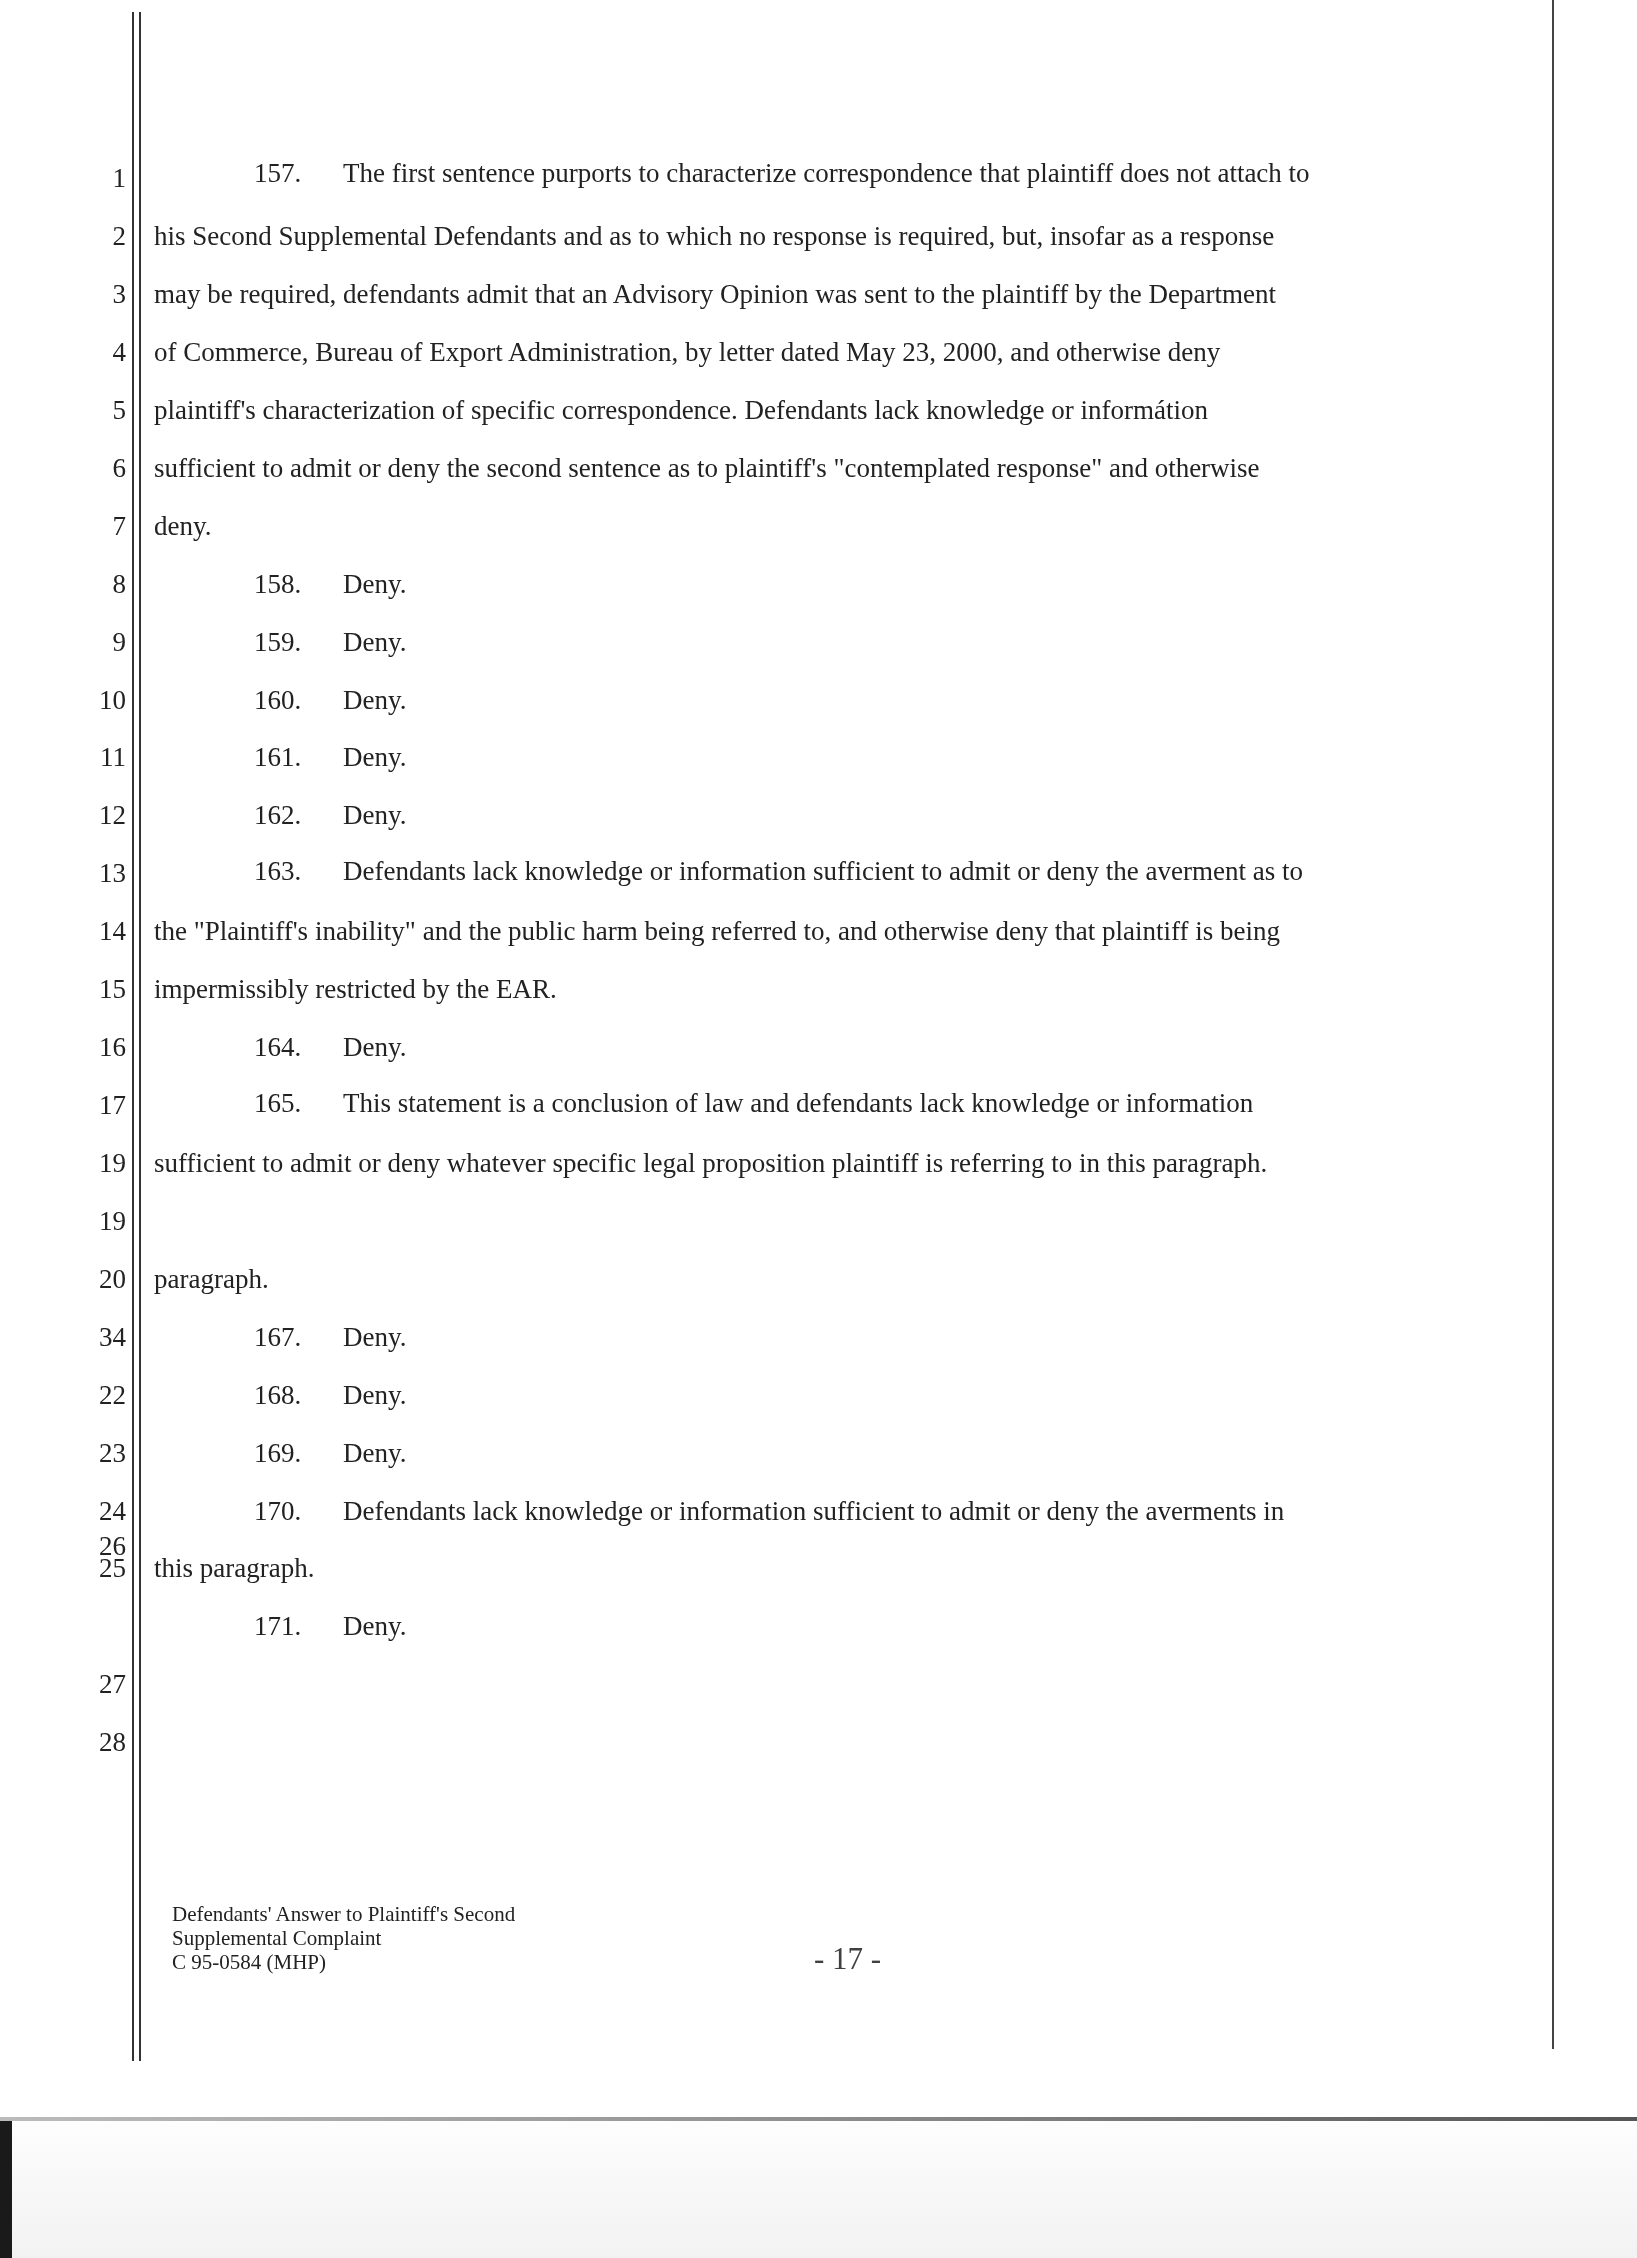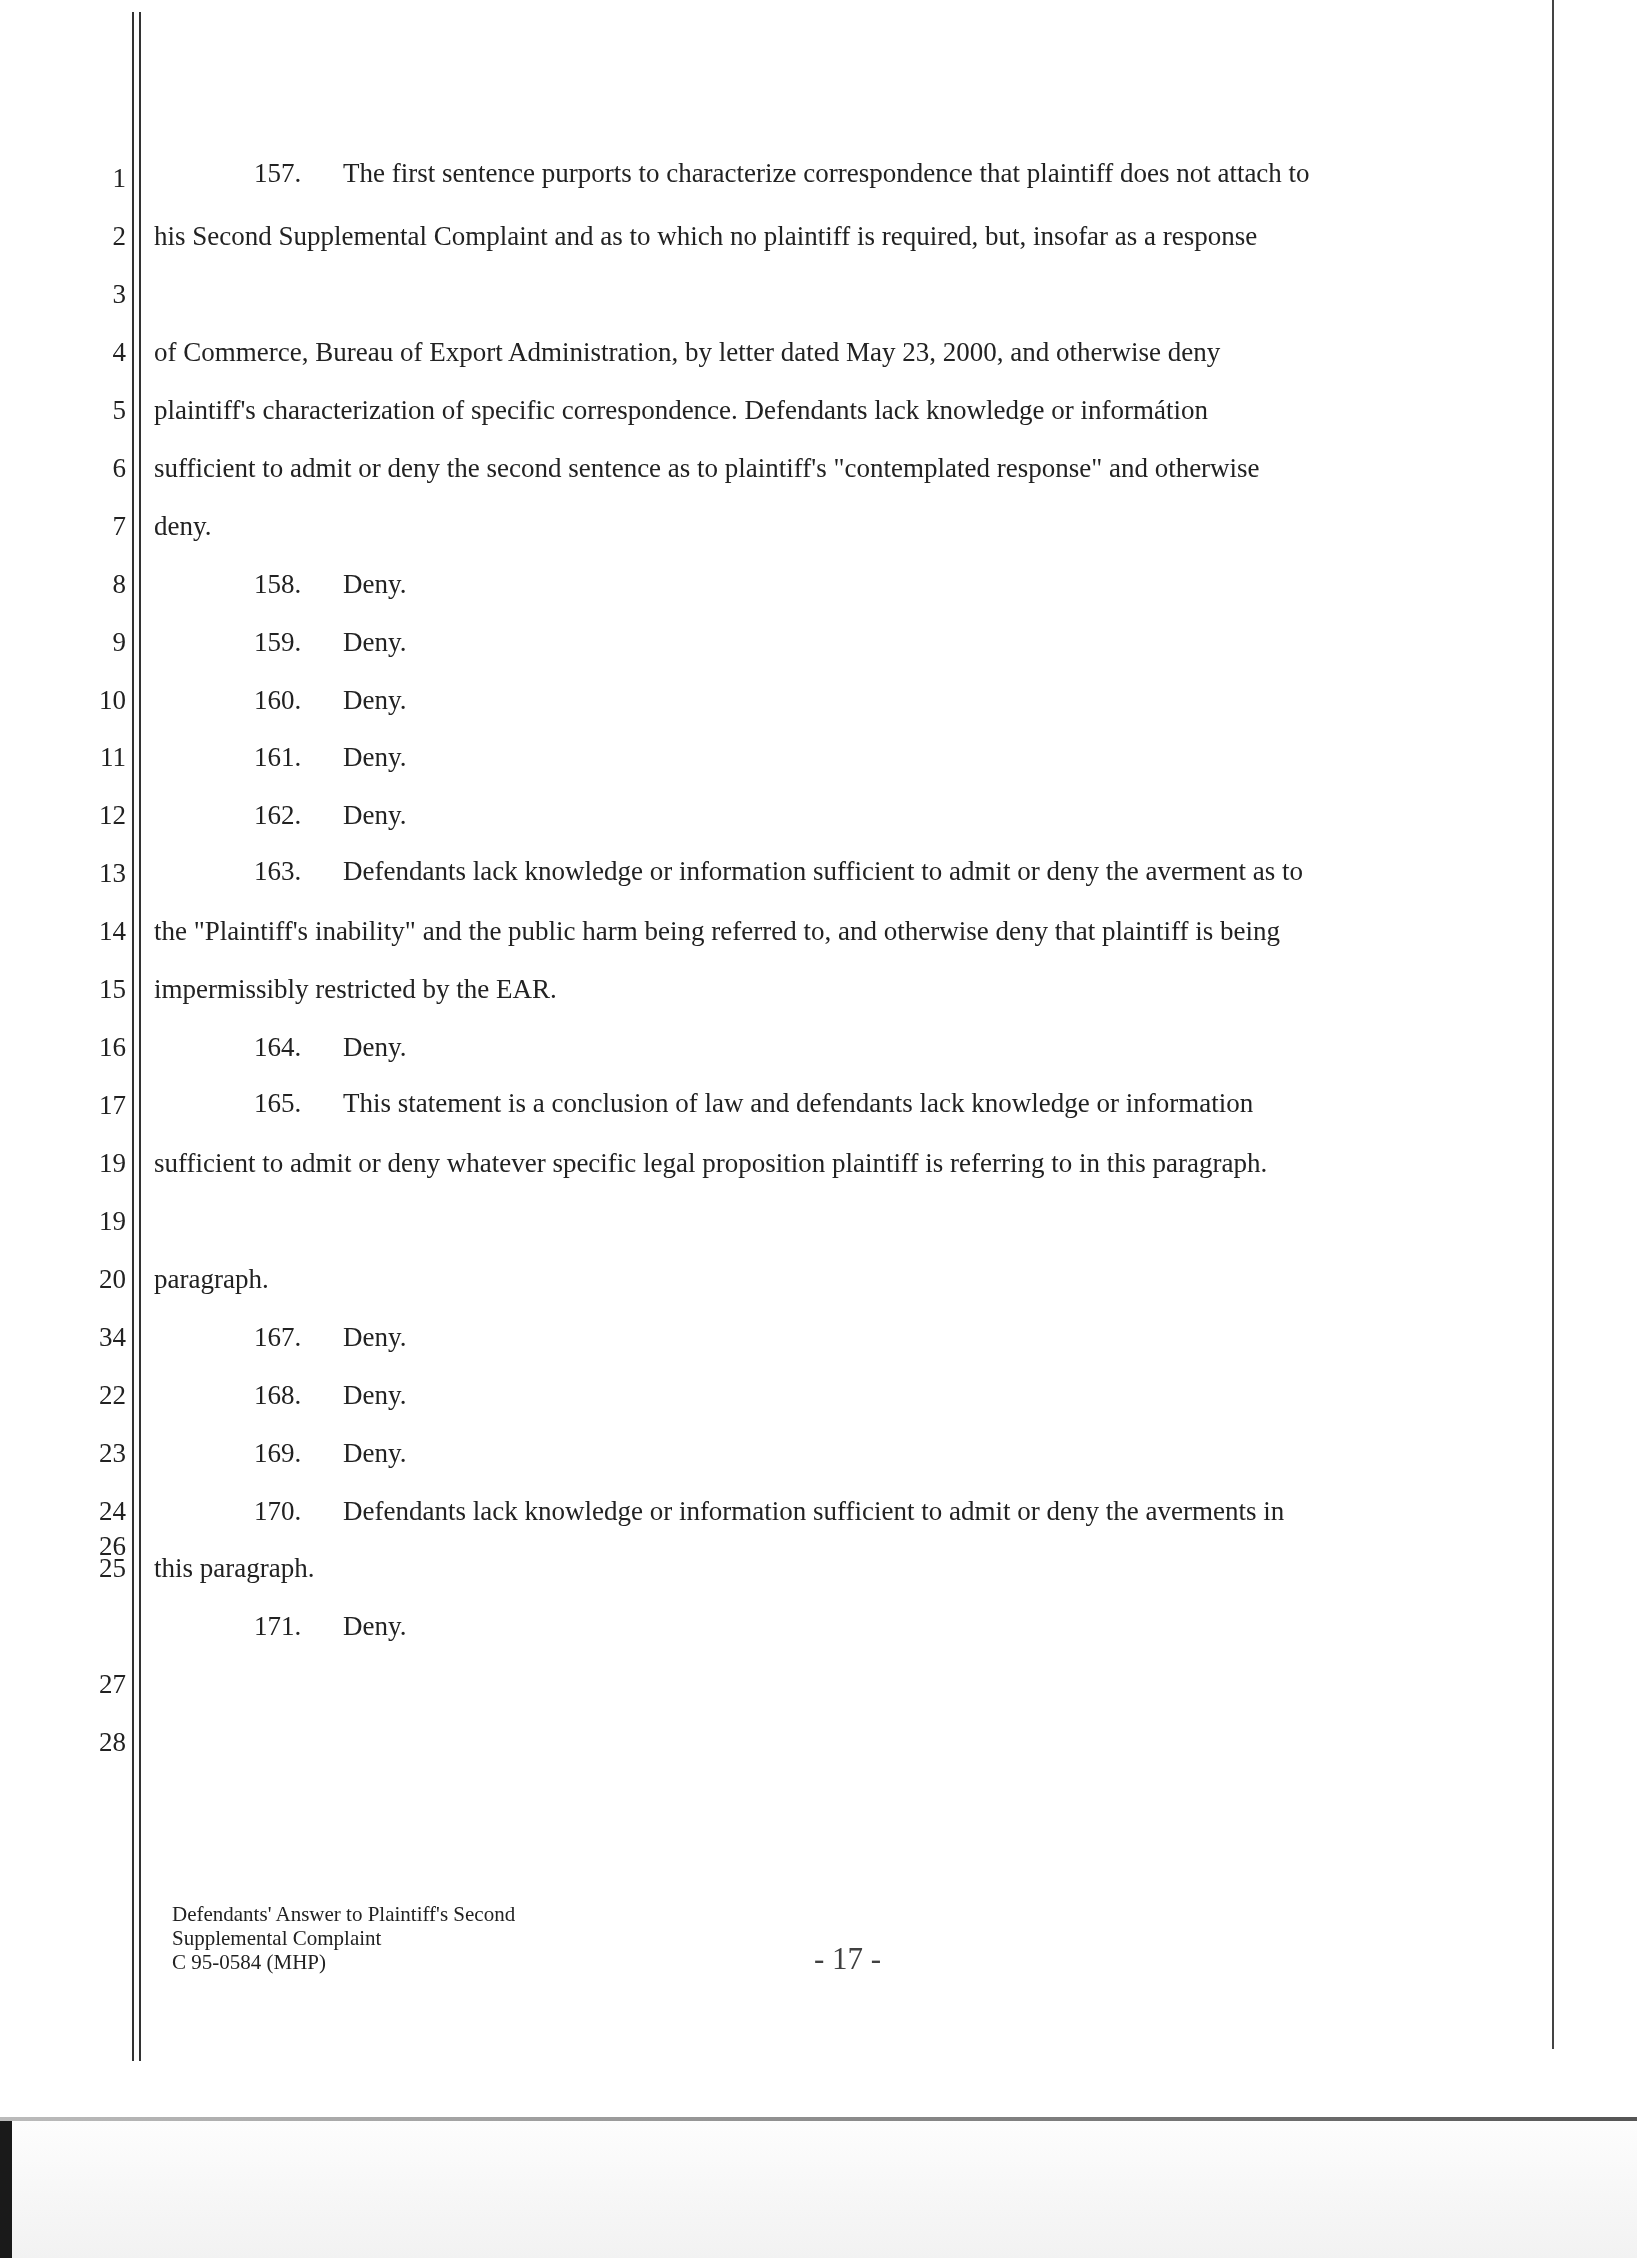--- a/index.html
+++ b/index.html
@@ -66,21 +66,22 @@
   <div class="line-num" style="top:1323px">34</div>
   <div class="line-num" style="top:1381px">22</div>
   <div class="line-num" style="top:1439px">23</div>
   <div class="line-num" style="top:1497px">24</div>
   <div class="line-num" style="top:1554px">25</div>
   <div class="line-num" style="top:1532px">26</div>
   <div class="line-num" style="top:1670px">27</div>
   <div class="line-num" style="top:1728px">28</div>
 
   <div class="row indent" style="top:159px"><span class="pnum">157.</span><span>The first sentence purports to characterize correspondence that plaintiff does not attach to</span></div>
-  <div class="row" style="top:222px">his Second Supplemental Complaint and as to which no plaintiff is required, but, insofar as a response</div>
+  <div class="row" style="top:222px">his Second Supplemental Defendants and as to which no response is required, but, insofar as a response</div>
+  <div class="row" style="top:280px">may be required, defendants admit that an Advisory Opinion was sent to the plaintiff by the Department</div>
   <div class="row" style="top:338px">of Commerce, Bureau of Export Administration, by letter dated May 23, 2000, and otherwise deny</div>
   <div class="row" style="top:396px">plaintiff's characterization of specific correspondence.  Defendants lack knowledge or informátion</div>
   <div class="row" style="top:454px">sufficient to admit or deny the second sentence as to plaintiff's "contemplated response" and otherwise</div>
   <div class="row" style="top:512px">deny.</div>
 
   <div class="row indent" style="top:570px"><span class="pnum">158.</span><span>Deny.</span></div>
   <div class="row indent" style="top:628px"><span class="pnum">159.</span><span>Deny.</span></div>
   <div class="row indent" style="top:686px"><span class="pnum">160.</span><span>Deny.</span></div>
   <div class="row indent" style="top:743px"><span class="pnum">161.</span><span>Deny.</span></div>
   <div class="row indent" style="top:801px"><span class="pnum">162.</span><span>Deny.</span></div>

